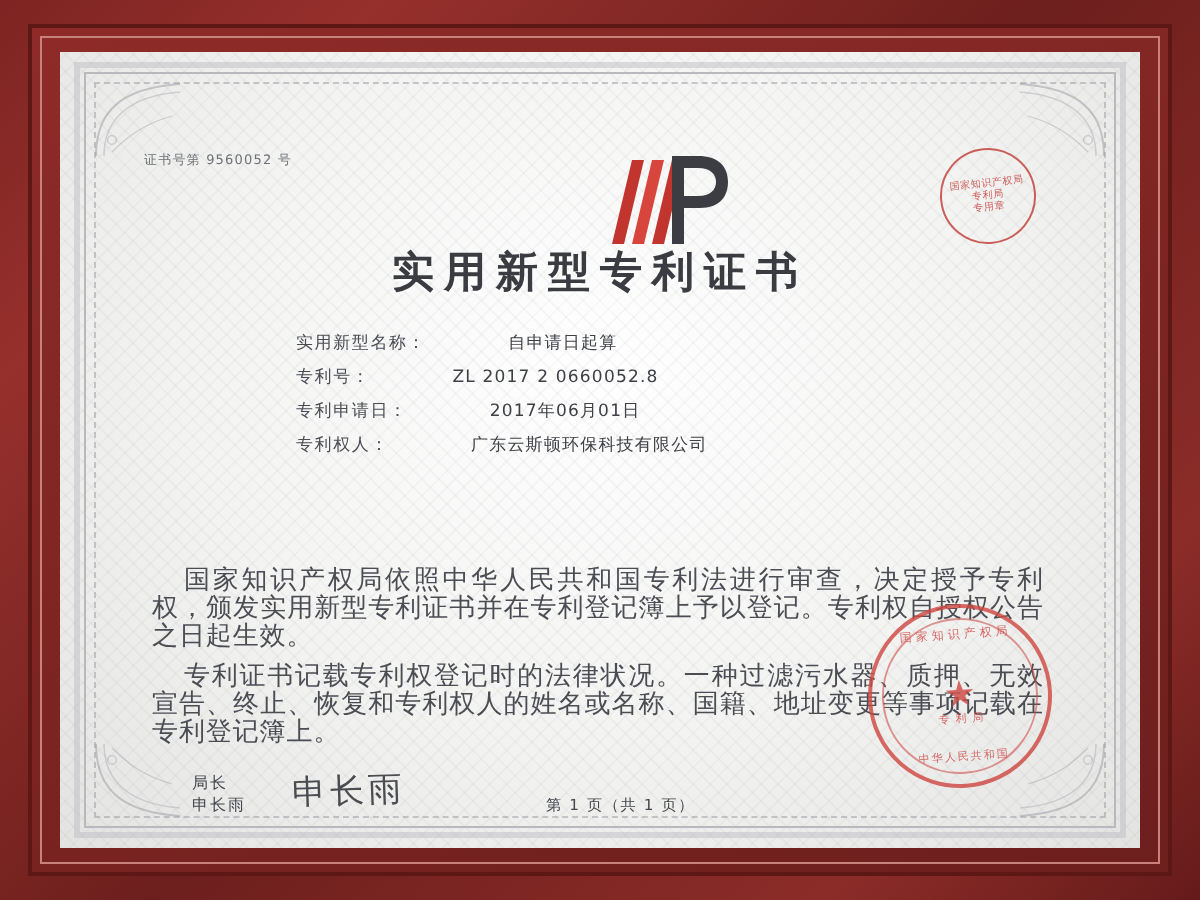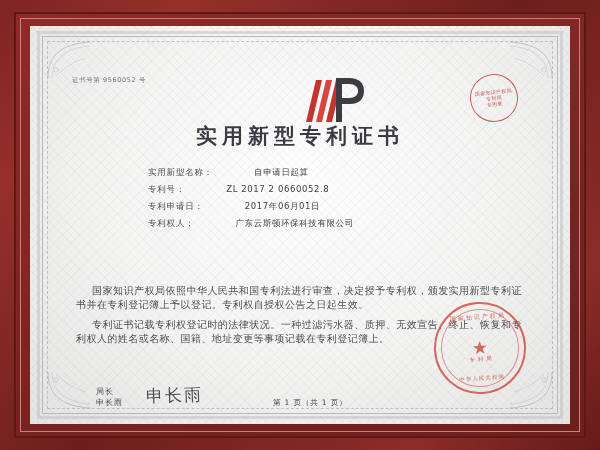--- a/index.html
+++ b/index.html
@@ -172,21 +172,21 @@
     letter-spacing: 0.6px;
     color: #3e4046;
   }
 
   
   .body-text {
     position: absolute;
     left: 46px;
     top: 258px;
     width: 446px;
-    font-size: 10px;
+    font-size: 13px;
     line-height: 14px;
     color: #4b4d53;
     letter-spacing: 0.45px;
     text-align: justify;
   }
   .body-text p { margin: 0 0 6px 0; text-indent: 16px; }
 
   
   .sign-block {
     position: absolute;

